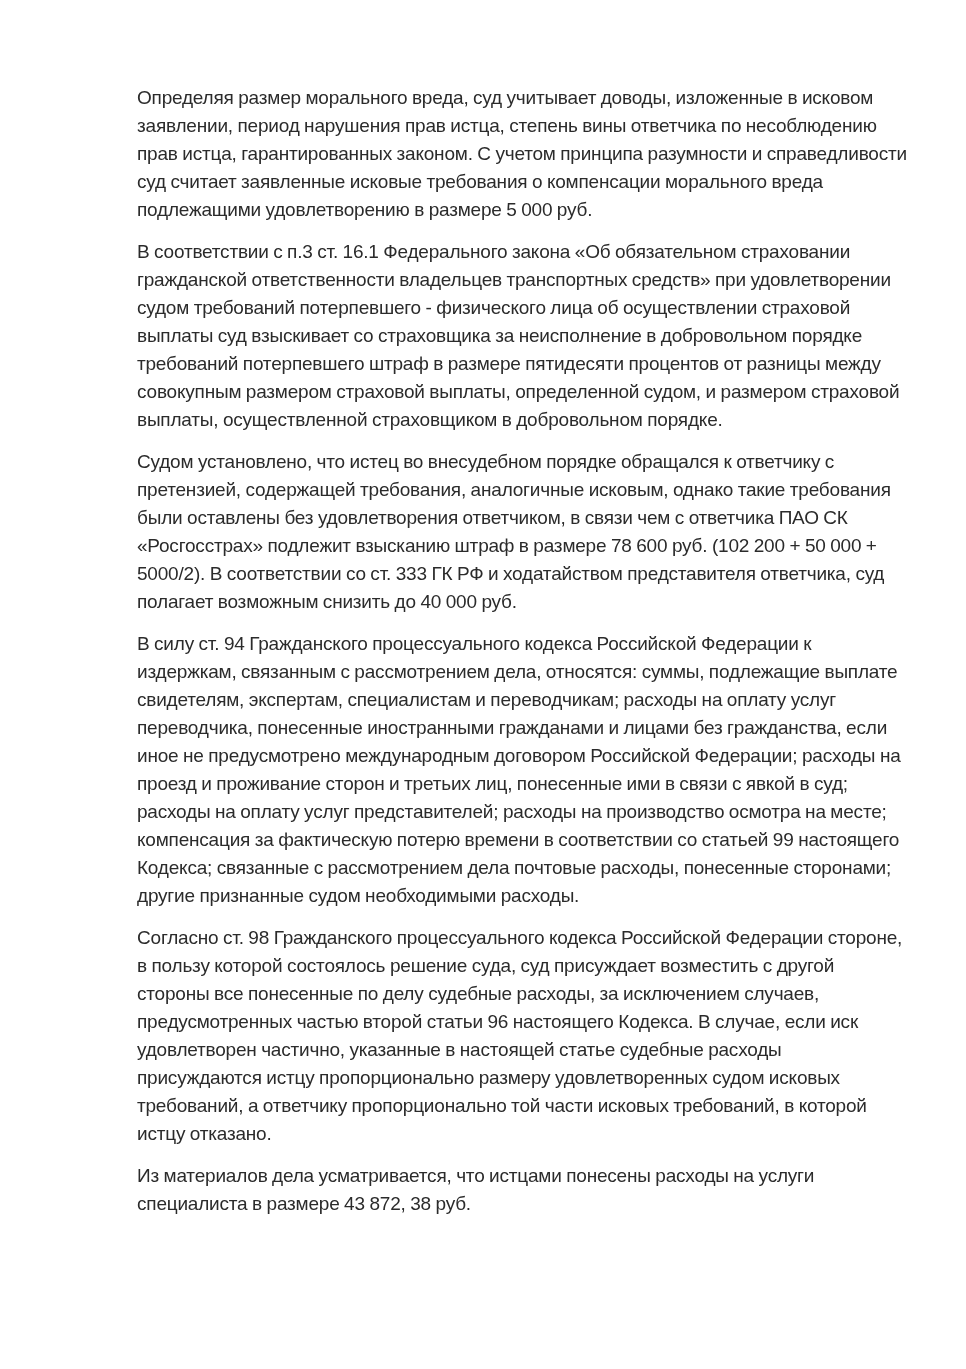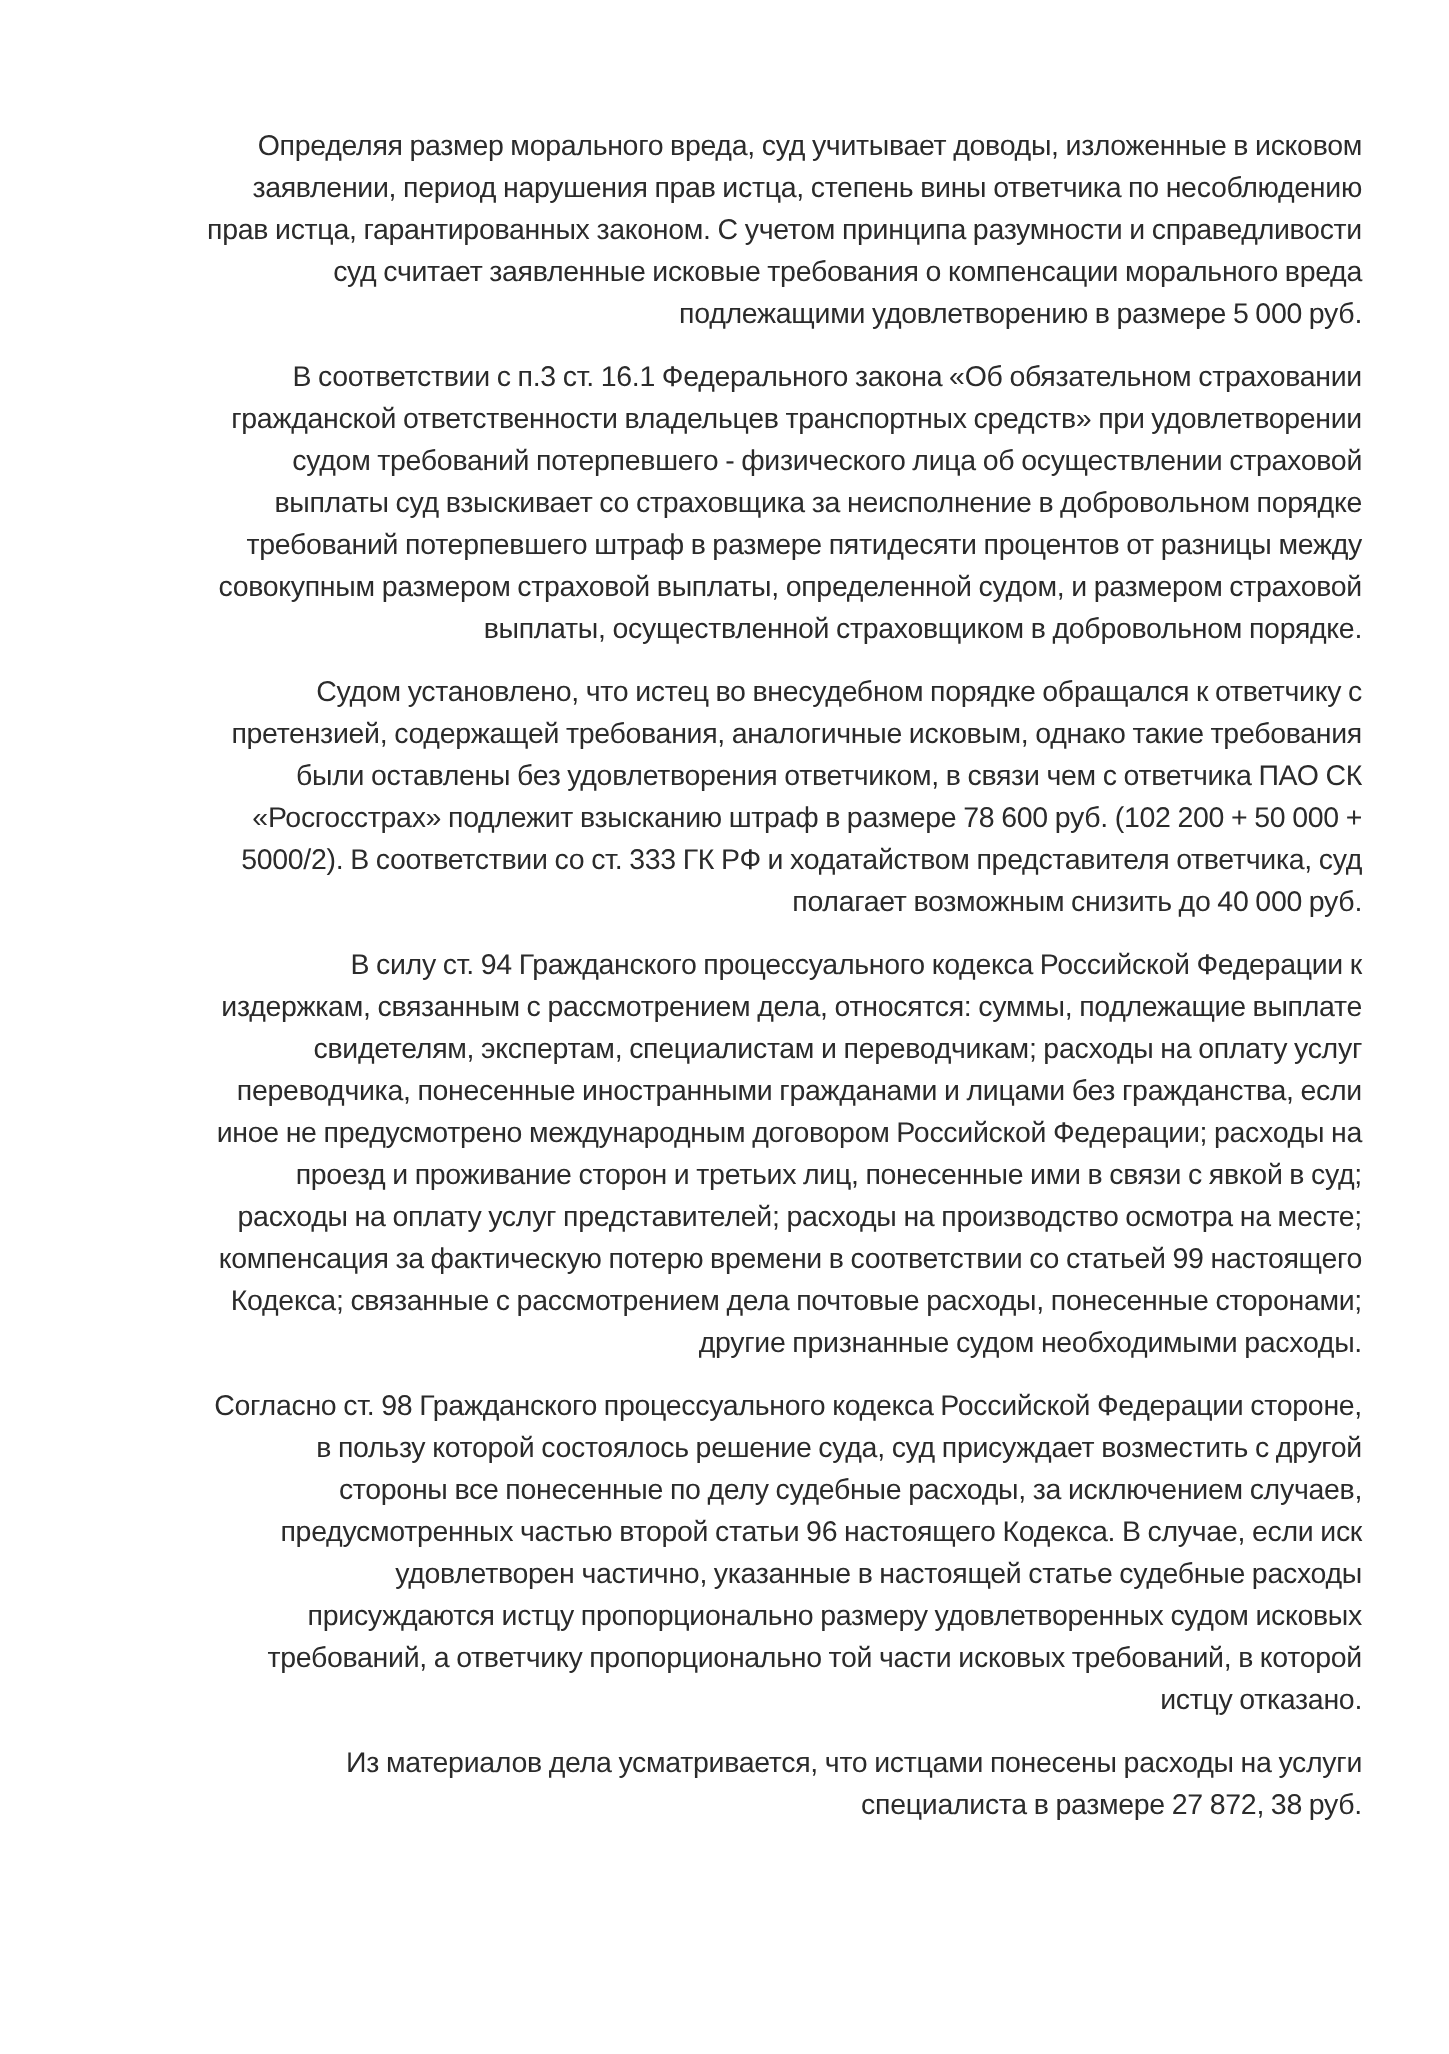--- a/index.html
+++ b/index.html
@@ -27,32 +27,32 @@
     width: 771px;
     box-sizing: border-box;
   }
   .para {
     margin: 0 0 14px 0;
     font-size: 19px;
     line-height: 28px;
     font-weight: 400;
     color: #2b2b2b;
     letter-spacing: -0.2px;
-    text-align: right;
+    text-align: left;
     word-spacing: -0.5px;
   }
   .para:last-child {
     margin-bottom: 0;
   }
 </style>
 </head>
 <body>
 
 <main class="page">
   <article class="content">
     <p class="para">Определяя размер морального вреда, суд учитывает доводы, изложенные в исковом заявлении, период нарушения прав истца, степень вины ответчика по несоблюдению прав истца, гарантированных законом. С учетом принципа разумности и справедливости суд считает заявленные исковые требования о компенсации морального вреда подлежащими удовлетворению в размере 5 000 руб.</p>
     <p class="para">В соответствии с п.3 ст. 16.1 Федерального закона «Об обязательном страховании гражданской ответственности владельцев транспортных средств» при удовлетворении судом требований потерпевшего - физического лица об осуществлении страховой выплаты суд взыскивает со страховщика за неисполнение в добровольном порядке требований потерпевшего штраф в размере пятидесяти процентов от разницы между совокупным размером страховой выплаты, определенной судом, и размером страховой выплаты, осуществленной страховщиком в добровольном порядке.</p>
     <p class="para">Судом установлено, что истец во внесудебном порядке обращался к ответчику с претензией, содержащей требования, аналогичные исковым, однако такие требования были оставлены без удовлетворения ответчиком, в связи чем с ответчика ПАО СК «Росгосстрах» подлежит взысканию штраф в размере 78 600 руб. (102 200 + 50 000 + 5000/2). В соответствии со ст. 333 ГК РФ и ходатайством представителя ответчика, суд полагает возможным снизить до 40 000 руб.</p>
     <p class="para">В силу ст. 94 Гражданского процессуального кодекса Российской Федерации к издержкам, связанным с рассмотрением дела, относятся: суммы, подлежащие выплате свидетелям, экспертам, специалистам и переводчикам; расходы на оплату услуг переводчика, понесенные иностранными гражданами и лицами без гражданства, если иное не предусмотрено международным договором Российской Федерации; расходы на проезд и проживание сторон и третьих лиц, понесенные ими в связи с явкой в суд; расходы на оплату услуг представителей; расходы на производство осмотра на месте; компенсация за фактическую потерю времени в соответствии со статьей 99 настоящего Кодекса; связанные с рассмотрением дела почтовые расходы, понесенные сторонами; другие признанные судом необходимыми расходы.</p>
     <p class="para">Согласно ст. 98 Гражданского процессуального кодекса Российской Федерации стороне, в пользу которой состоялось решение суда, суд присуждает возместить с другой стороны все понесенные по делу судебные расходы, за исключением случаев, предусмотренных частью второй статьи 96 настоящего Кодекса. В случае, если иск удовлетворен частично, указанные в настоящей статье судебные расходы присуждаются истцу пропорционально размеру удовлетворенных судом исковых требований, а ответчику пропорционально той части исковых требований, в которой истцу отказано.</p>
-    <p class="para">Из материалов дела усматривается, что истцами понесены расходы на услуги специалиста в размере 27 872, 38 руб.</p>
+    <p class="para">Из материалов дела усматривается, что истцами понесены расходы на услуги специалиста в размере 43 872, 38 руб.</p>
   </article>
 </main>
 
 </body></html>

